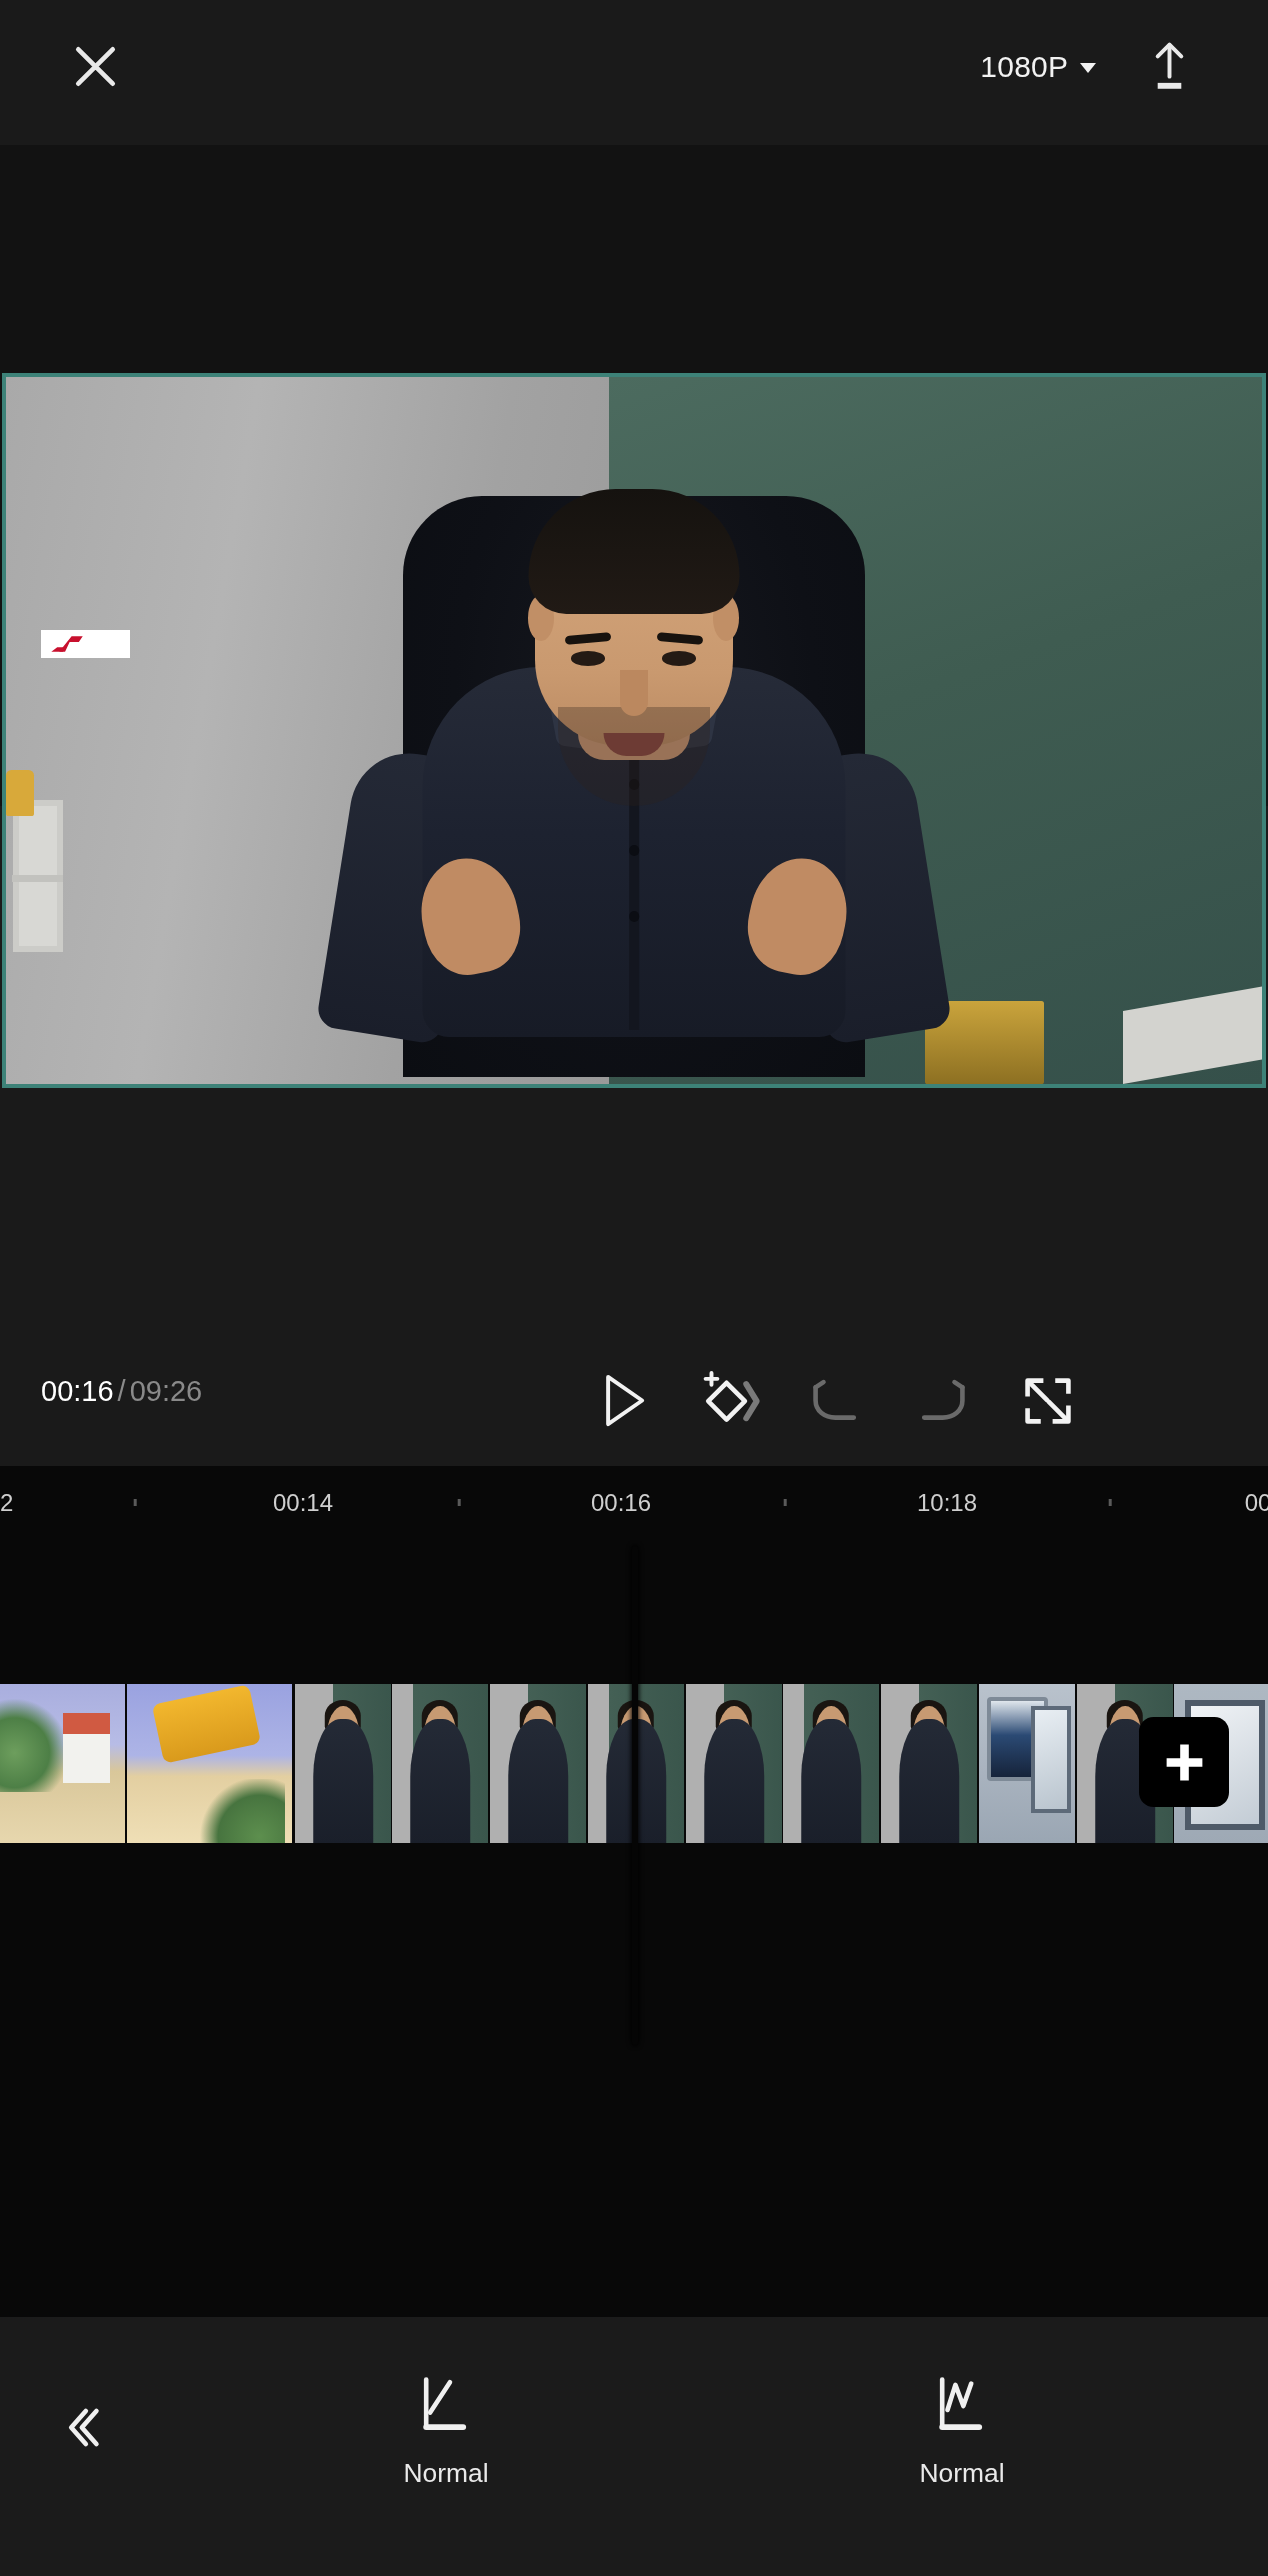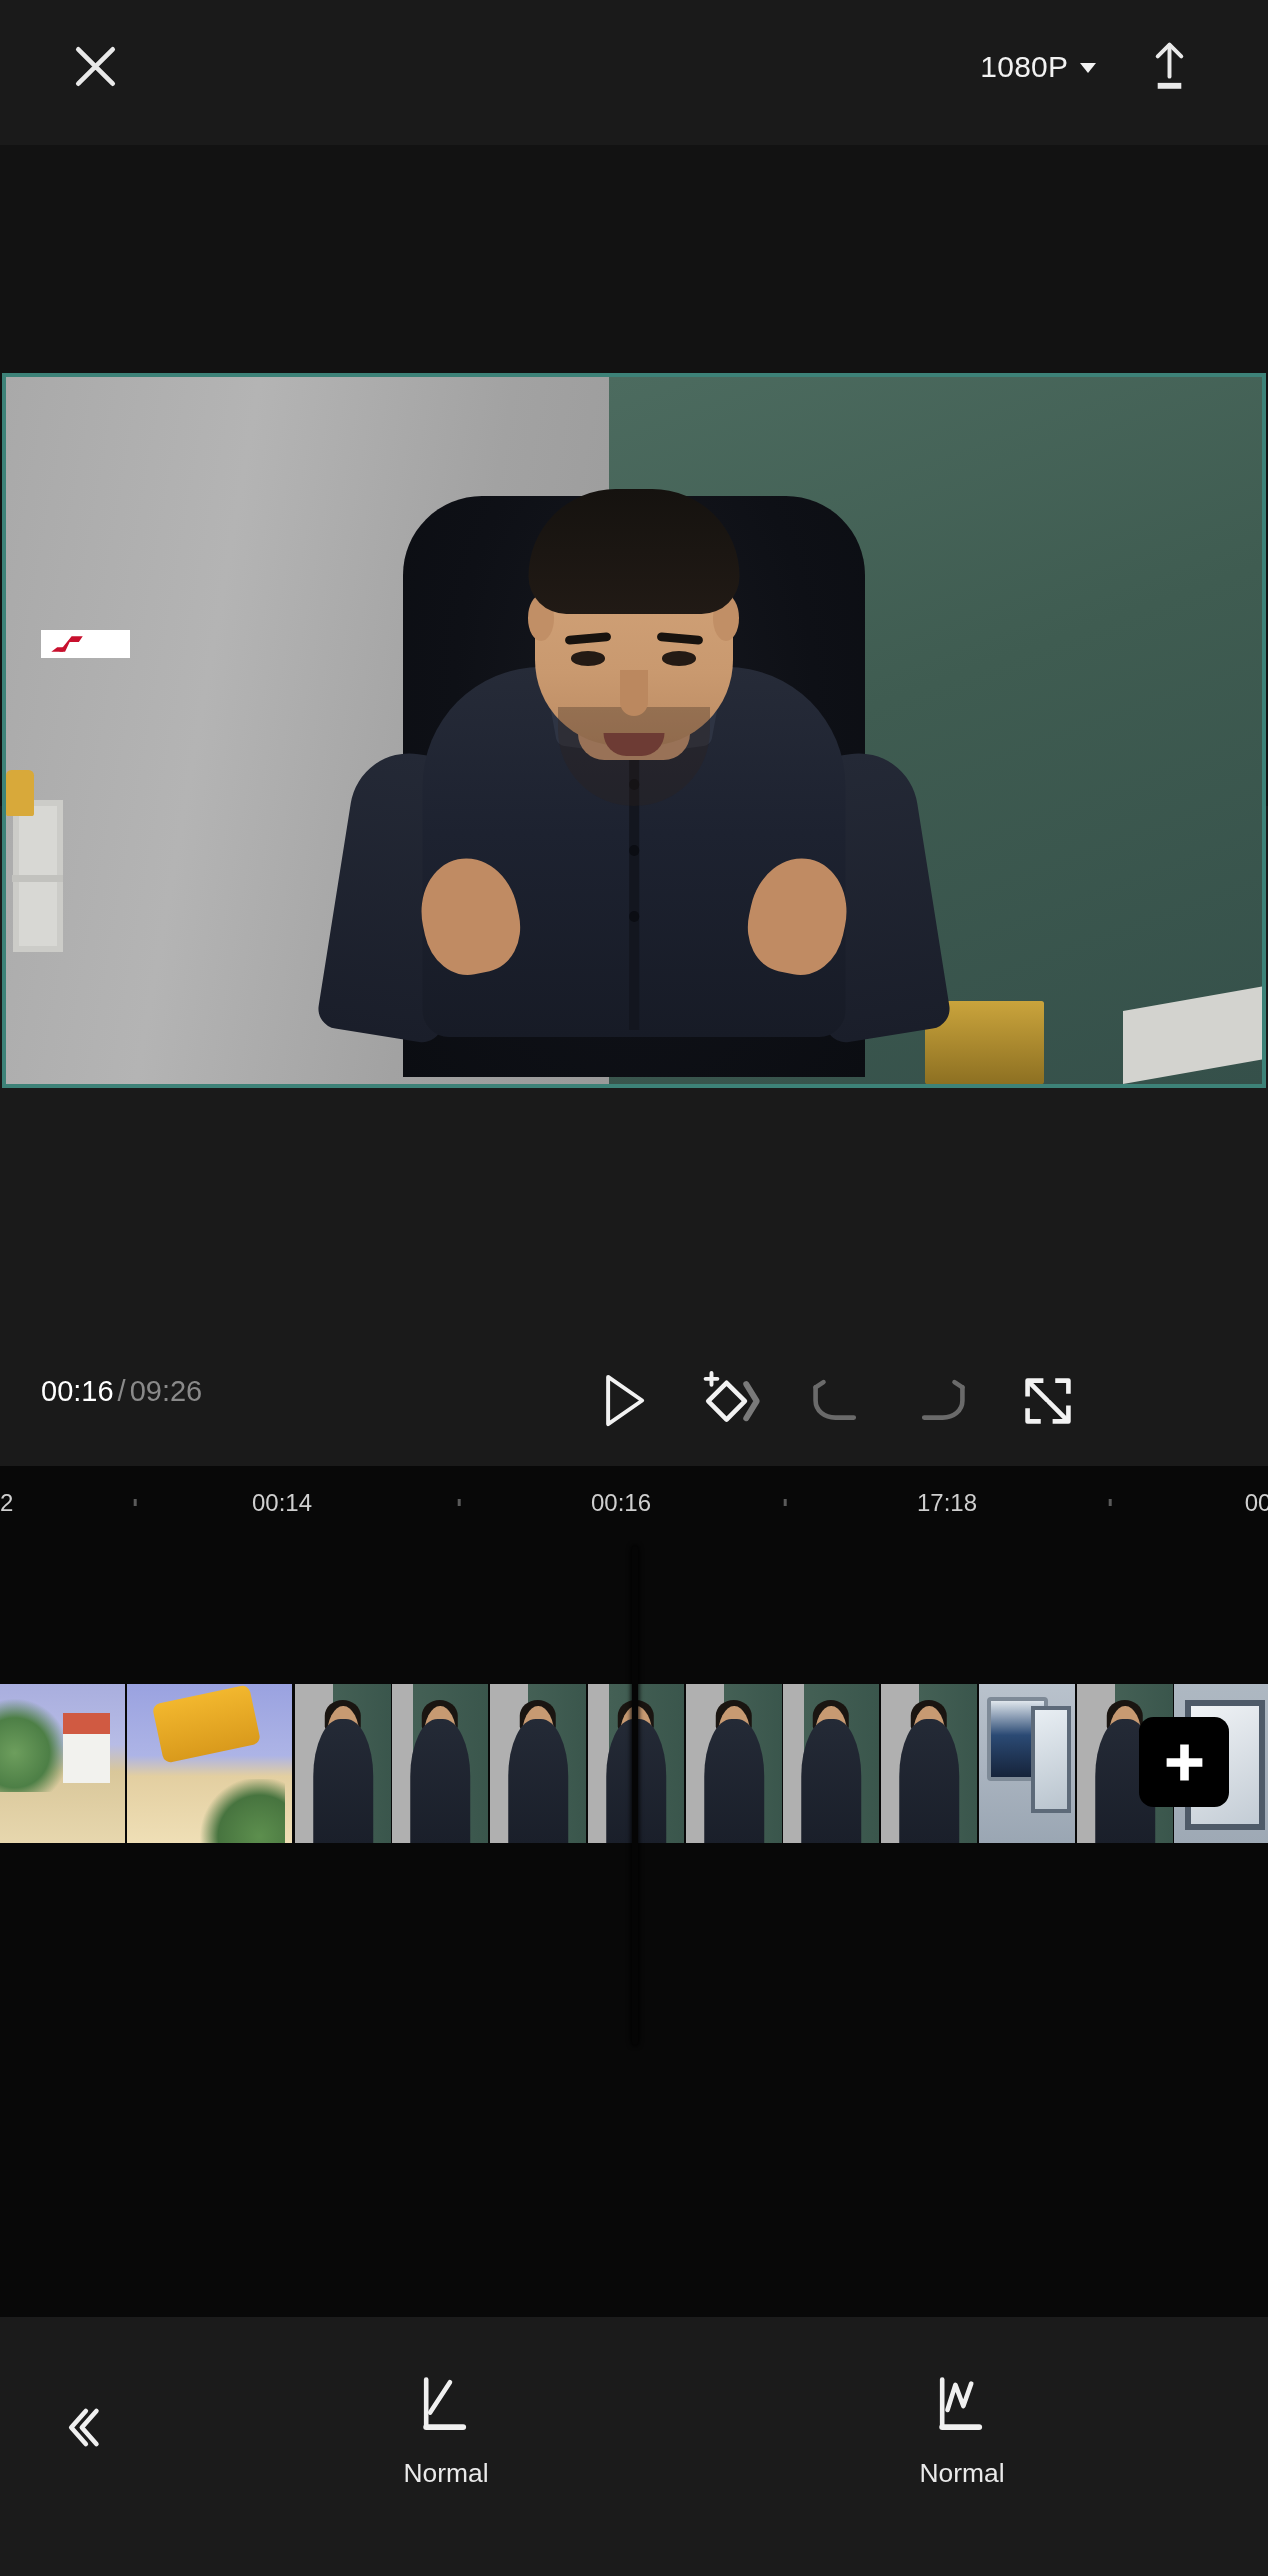--- a/index.html
+++ b/index.html
@@ -244,23 +244,23 @@
         <path d="M12 12 L40 40 M70 70 L42 42" stroke="#f2f2f2" stroke-width="7" stroke-linecap="round"></path>
         <path d="M52 10 L72 10 L72 30" fill="none" stroke="#f2f2f2" stroke-width="7" stroke-linejoin="round"></path>
         <path d="M30 72 L10 72 L10 52" fill="none" stroke="#f2f2f2" stroke-width="7" stroke-linejoin="round"></path>
       </svg>
     </div>
   </div>
 
   <div class="timeline">
     <div class="ruler" id="ruler">
         <div class="tick-label" style="left: 6.6px;">2</div>
-        <div class="tick-label" style="left: 282px;">00:14</div>
+        <div class="tick-label" style="left: 303px;">00:14</div>
         <div class="tick-label" style="left: 621px;">00:16</div>
-        <div class="tick-label" style="left: 947px;">17:18</div>
+        <div class="tick-label" style="left: 947px;">10:18</div>
         <div class="tick-label" style="left: 1258px;">00</div>
         <div class="tick-dot" style="left: 135px;"></div>
         <div class="tick-dot" style="left: 459px;"></div>
         <div class="tick-dot" style="left: 785px;"></div>
         <div class="tick-dot" style="left: 1110px;"></div>
       </div>
     <div class="track" id="track">
         <div class="thumb" style="left: 0px; width: 125px;">
           <div class="sc sc-cartoon1"></div>
         </div>

